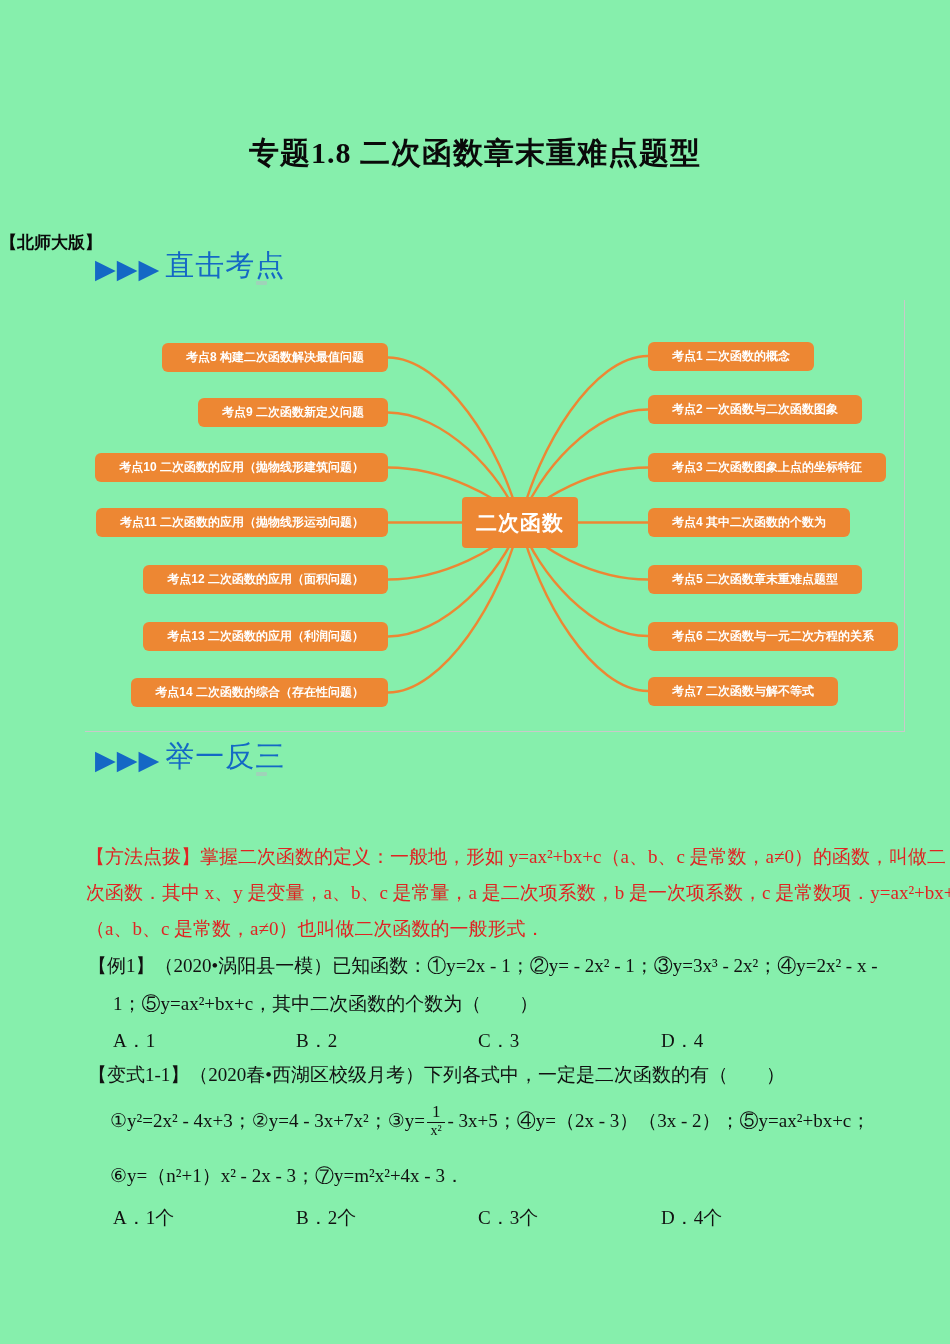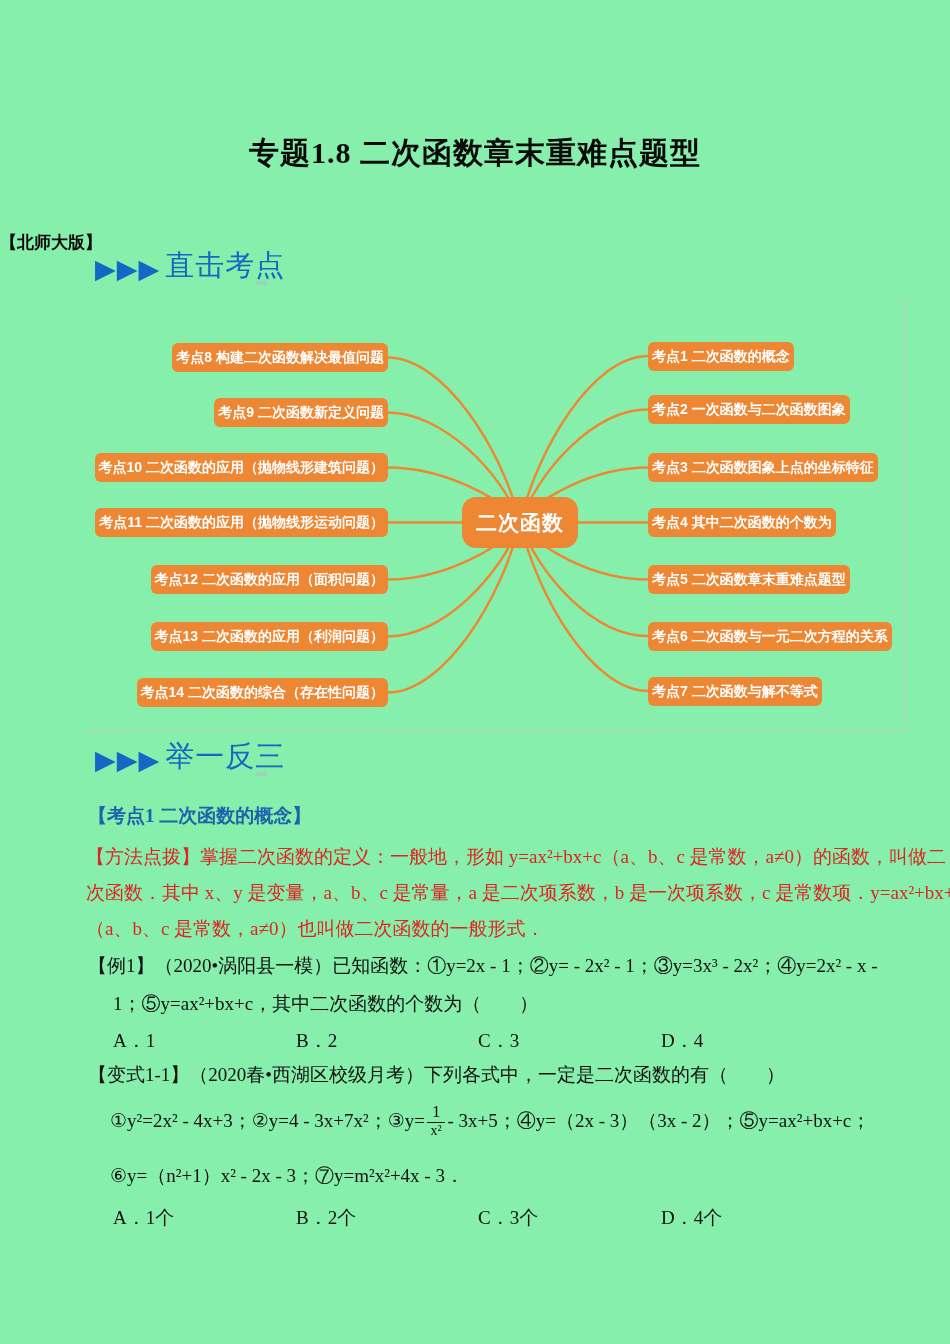--- a/index.html
+++ b/index.html
@@ -30,34 +30,34 @@
   .hdr-artifact {
     position:absolute; width:11px; height:4px; background:#b5bcc4; opacity:.55; border-radius:1px;
   }
   
   .mindmap-frame {
     position:absolute; left:85px; top:300px; width:820px; height:432px;
     border-right:1px solid #c9c9c9; border-bottom:1px solid #c9c9c9;
   }
   .mm-svg { position:absolute; left:0; top:300px; width:950px; height:435px; }
   .mm-node {
-    position:absolute; height:29px; line-height:29px; padding:0 4px;
+    position:absolute; height:29px; line-height:29px; padding:0 24px;
     background:#ED8733; color:#ffffff; font-weight:bold;
-    font-family:"Liberation Sans", sans-serif; font-size:14px;
+    font-family:"Liberation Sans", sans-serif; font-size:12px;
     border-radius:6px; white-space:nowrap; text-align:center;
   }
   .mm-left  { right:562px; }
   .mm-right { left:648px; }
   .l0{top:343px} .l1{top:398px} .l2{top:453px} .l3{top:508px} .l4{top:565px} .l5{top:622px} .l6{top:678px}
   .r0{top:342px} .r1{top:395px} .r2{top:453px} .r3{top:508px} .r4{top:565px} .r5{top:622px} .r6{top:677px}
   .mm-center {
     position:absolute; left:462px; top:497px; width:116px; height:51px;
     background:#ED8733; color:#fff; font-weight:bold;
     font-family:"Liberation Sans", sans-serif; font-size:21px; letter-spacing:1px;
-    border-radius:14px; display:flex; align-items:center; justify-content:center;
+    border-radius:4px; display:flex; align-items:center; justify-content:center;
     white-space:nowrap;
   }
   
   .topic-heading {
     position:absolute; left:88px; top:803px;
     color:#1B63AC; font-weight:bold; font-size:19px;
   }
   .red-line {
     position:absolute; left:86px; width:790px;
     color:#DF2423; font-size:19px; white-space:nowrap;
@@ -143,21 +143,20 @@
   <div class="section-header" style="top:741px;">
     <span class="tris">
       <span class="tri">▶</span>
         <span class="tri">▶</span>
         <span class="tri">▶</span>
     </span>
     <span class="hdr-text">举一反三</span>
   </div>
   <div class="hdr-artifact" style="left:256px; top:772px;"></div>
 
-  <div class="topic-heading">【考点1 二次函数的概念】</div>
 
   <div class="red-line rl1">【方法点拨】掌握二次函数的定义：一般地，形如 y=ax²+bx+c（a、b、c 是常数，a≠0）的函数，叫做二</div>
   <div class="red-line rl2">次函数．其中 x、y 是变量，a、b、c 是常量，a 是二次项系数，b 是一次项系数，c 是常数项．y=ax²+bx+c</div>
   <div class="red-line rl3">（a、b、c 是常数，a≠0）也叫做二次函数的一般形式．</div>
 
   <div class="blk-line ex1-l1">【例1】（2020•涡阳县一模）已知函数：①y=2x - 1；②y= - 2x² - 1；③y=3x³ - 2x²；④y=2x² - x -</div>
   <div class="blk-line ex1-l2">1；⑤y=ax²+bx+c，其中二次函数的个数为（　　）</div>
   <div class="opt-row1">
     <span class="opt o0">A．1</span>
     <span class="opt o1">B．2</span>

